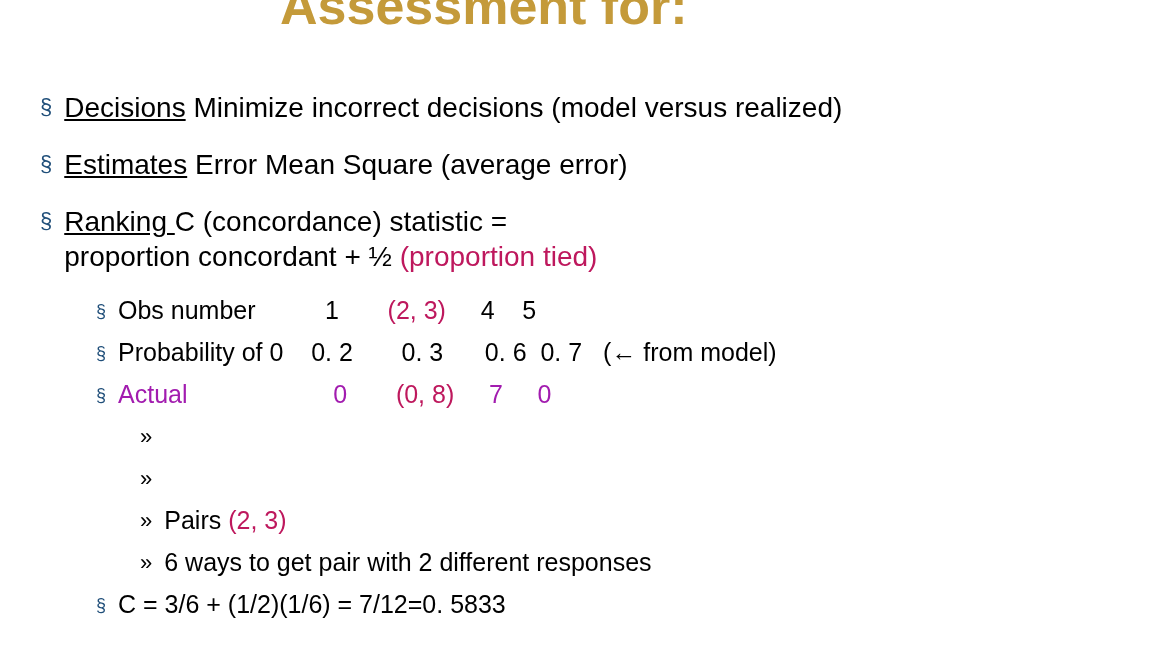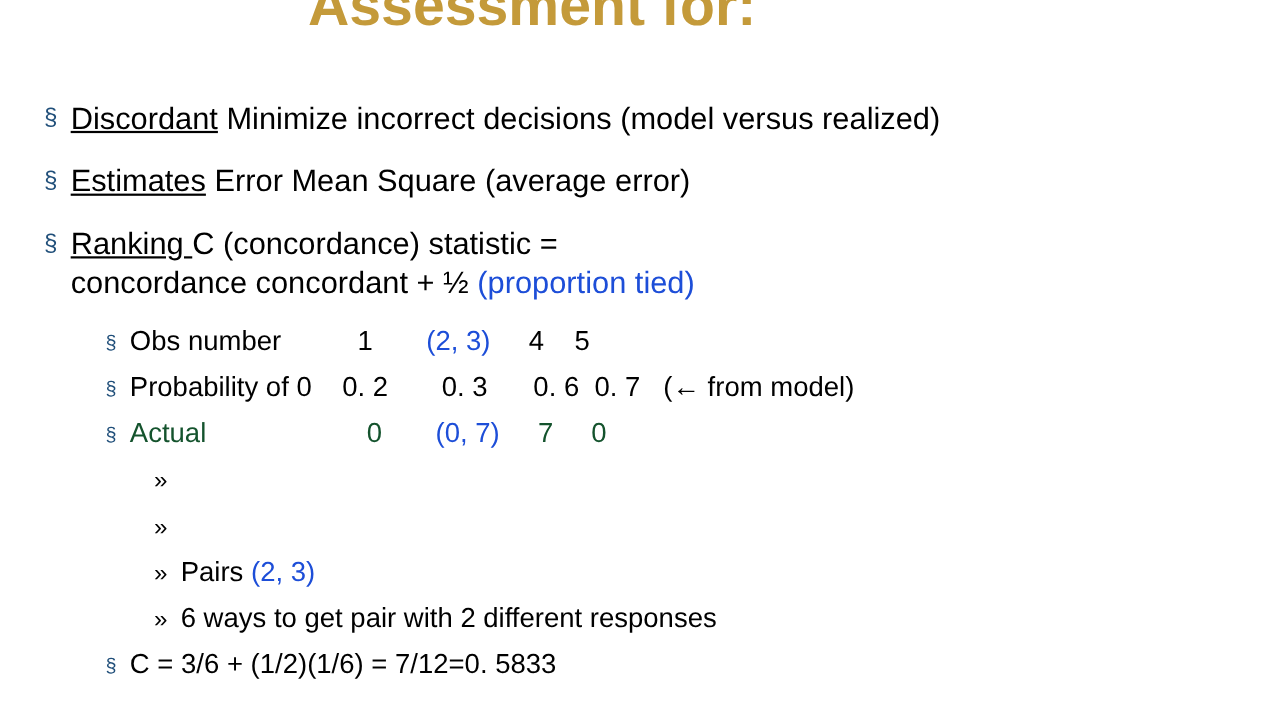--- a/index.html
+++ b/index.html
@@ -16,68 +16,68 @@
   }
   .content { position: absolute; top: 90px; left: 40px; right: 10px; }
   .bullet { font-size: 28px; display: flex; align-items: flex-start; margin-bottom: 22px; line-height: 1.25; }
   .bullet .marker { color: #1f4e79; font-weight: normal; margin-right: 12px; font-size: 22px; line-height: 34px; }
   .bullet .txt { }
   .ul { text-decoration: underline; }
   .sub1 { margin-left: 56px; font-size: 25px; display: flex; align-items: flex-start; margin-bottom: 12px; }
   .sub1 .marker { color: #1f4e79; margin-right: 12px; font-size: 18px; line-height: 30px; }
   .sub2 { margin-left: 100px; font-size: 25px; display: flex; align-items: flex-start; margin-bottom: 12px; }
   .sub2 .marker { color: #000; margin-right: 12px; font-size: 22px; line-height: 30px; }
-  .green { color: #1d4ed8; }
-  .red { color: #14532d; }
+  .green { color: #be185d; }
+  .red { color: #a21caf; }
   .arrow { font-family: "Segoe UI Symbol", Arial; }
   .nowrap { white-space: pre; }
 </style>
 </head>
 <body>
 
 <div class="slide">
   <div class="title">Assessment for:</div>
 
   <div class="content">
 
     <div class="bullet">
       <span class="marker">§</span>
       <span class="txt">
-        <span class="ul">Discordant</span><span>  Minimize incorrect decisions (model versus realized)</span>
+        <span class="ul">Decisions</span><span>  Minimize incorrect decisions (model versus realized)</span>
       </span>
     </div>
 
     <div class="bullet">
       <span class="marker">§</span>
       <span class="txt">
         <span class="ul">Estimates</span><span>  Error Mean Square (average error)</span>
       </span>
     </div>
 
     <div class="bullet">
       <span class="marker">§</span>
       <span class="txt">
         <span class="ul">Ranking </span><span>C (concordance) statistic =</span><br>
-        <span>concordance concordant + ½ </span><span class="green">(proportion  tied)</span>
+        <span>proportion concordant + ½ </span><span class="green">(proportion  tied)</span>
       </span>
     </div>
 
     <div class="sub1">
       <span class="marker">§</span>
       <span class="nowrap"><span>Obs number          1       </span><span class="green">(2, 3)</span><span>     4    5</span></span>
     </div>
 
     <div class="sub1">
       <span class="marker">§</span>
       <span class="nowrap"><span>Probability of 0    0. 2       0. 3      0. 6  0. 7   (</span><span class="arrow">←</span><span> from model)</span></span>
     </div>
 
     <div class="sub1">
       <span class="marker">§</span>
-      <span class="nowrap"><span class="red">Actual                     0       </span><span class="green">(0, 7)</span><span class="red">     7     0</span></span>
+      <span class="nowrap"><span class="red">Actual                     0       </span><span class="green">(0, 8)</span><span class="red">     7     0</span></span>
     </div>
 
     <div class="sub2">
       <span class="marker">»</span>
     </div>
 
     <div class="sub2">
       <span class="marker">»</span>
     </div>
 

